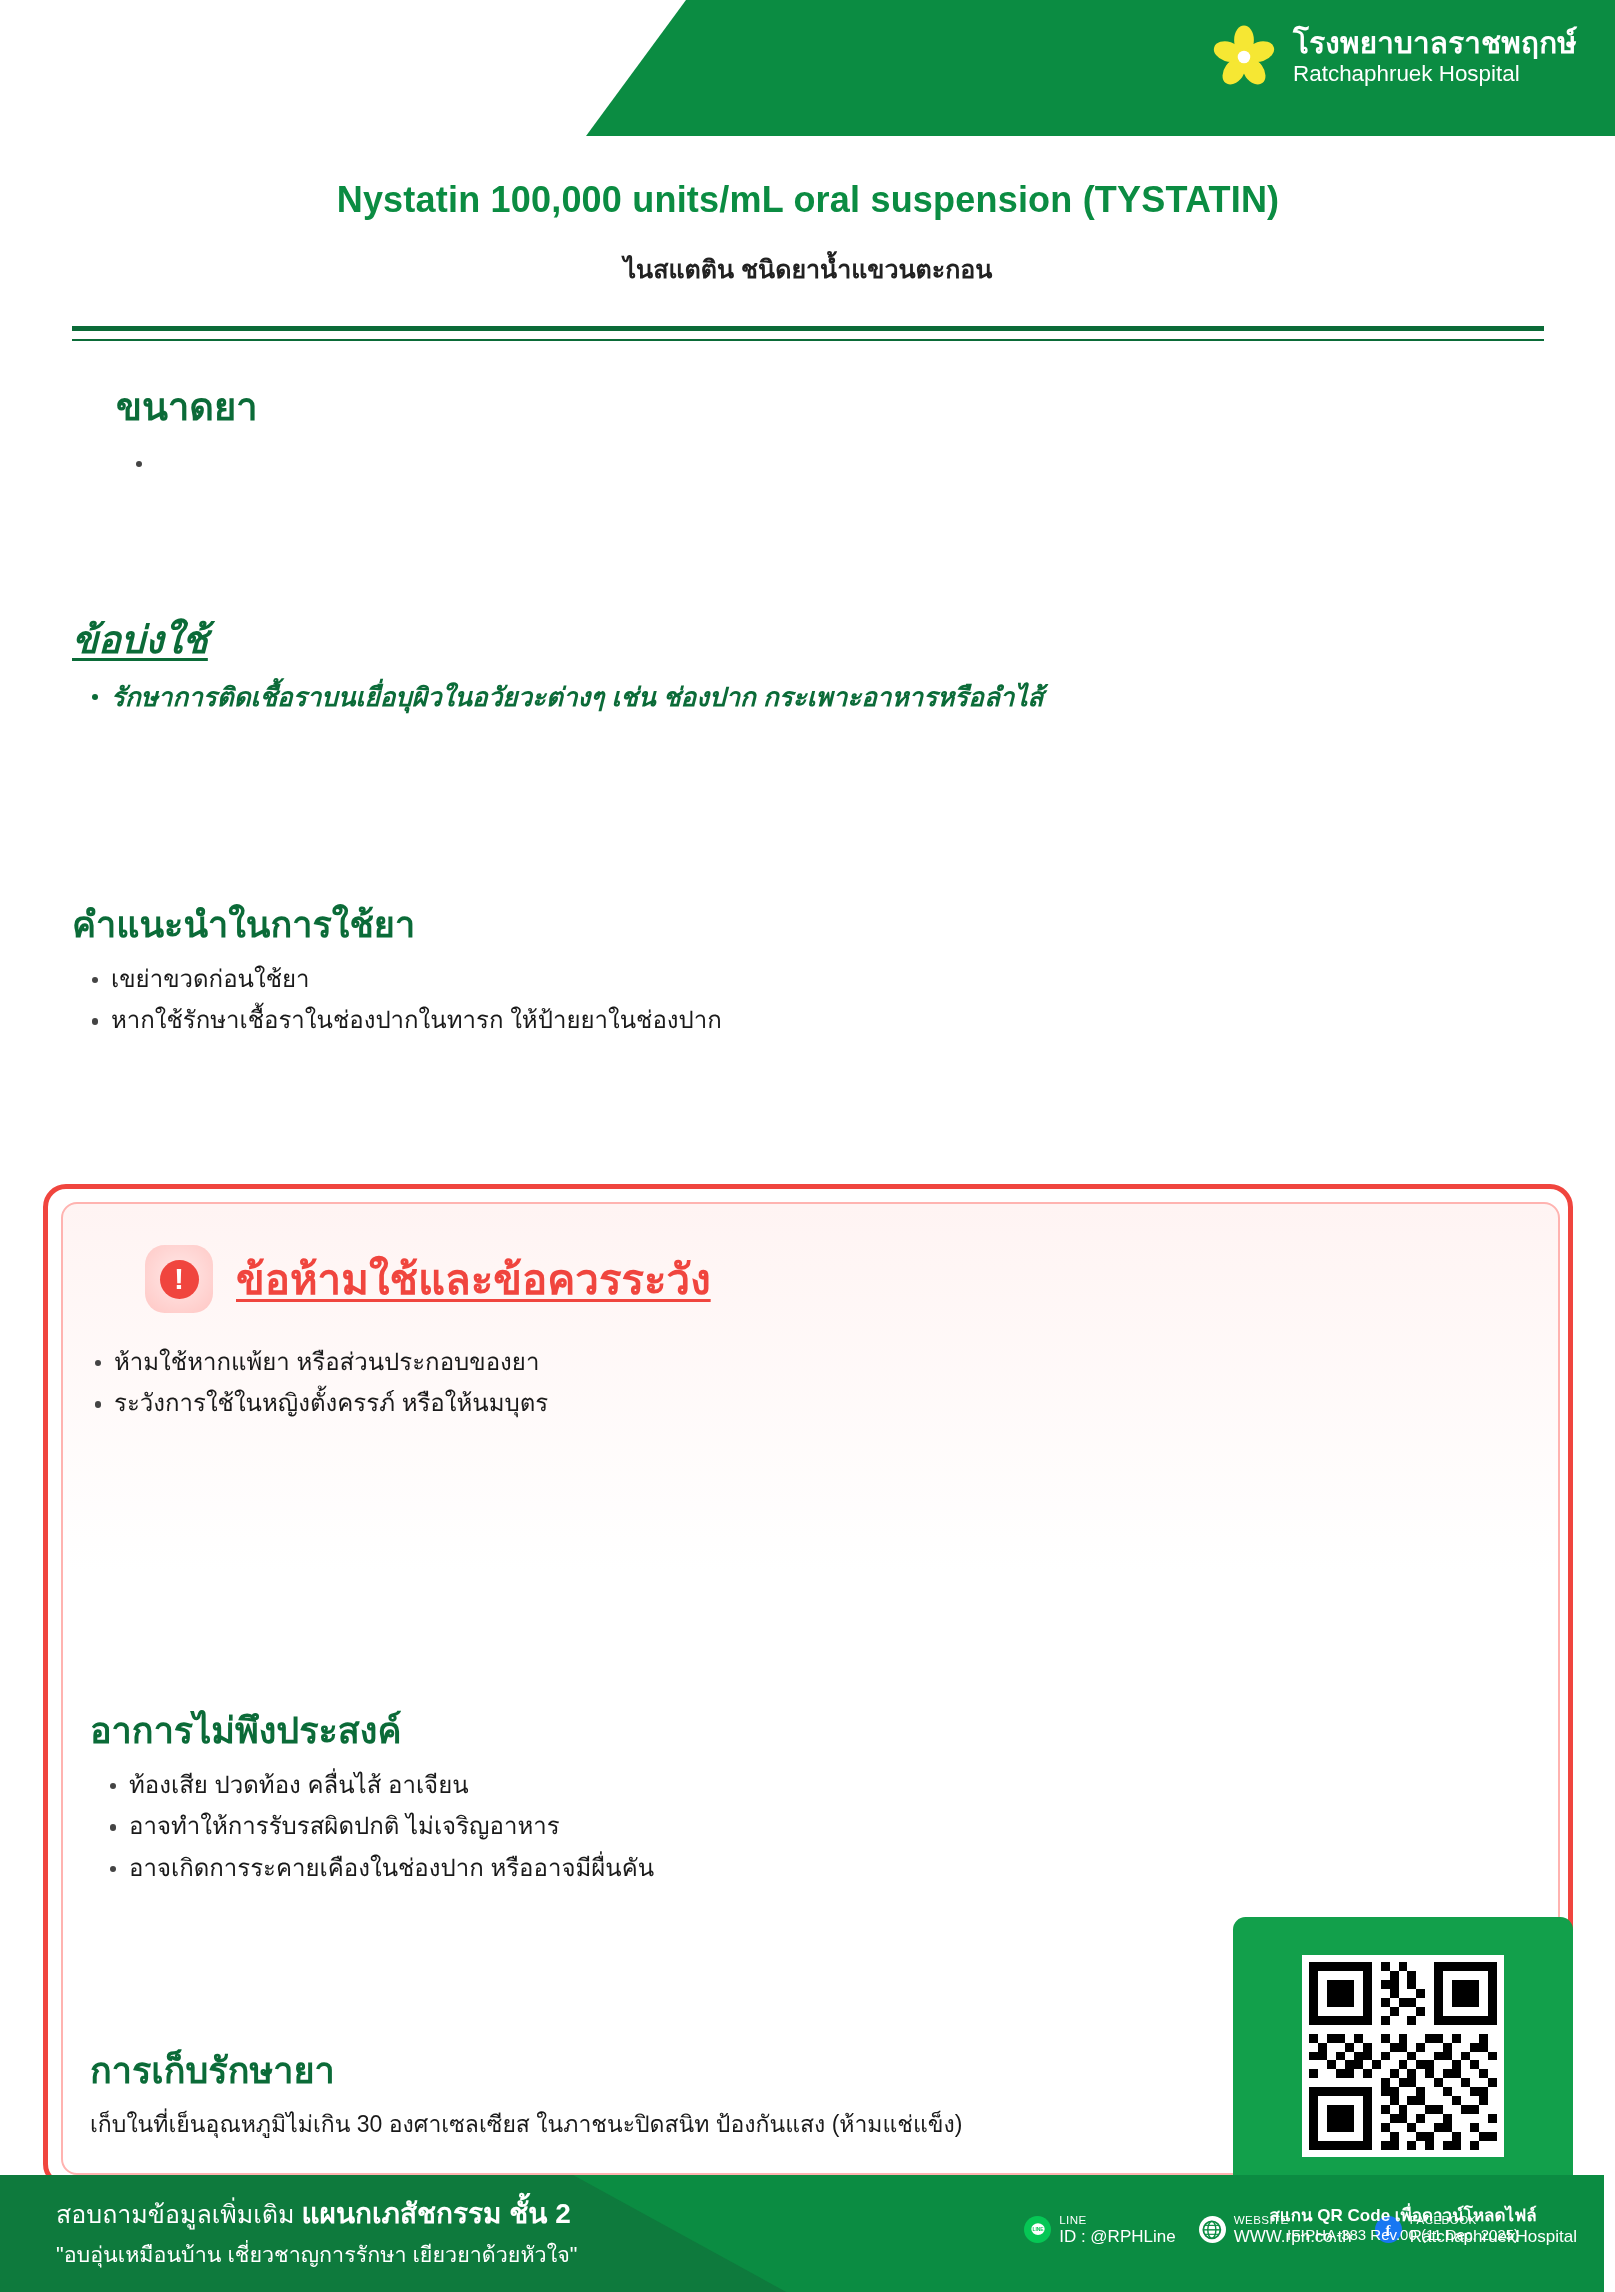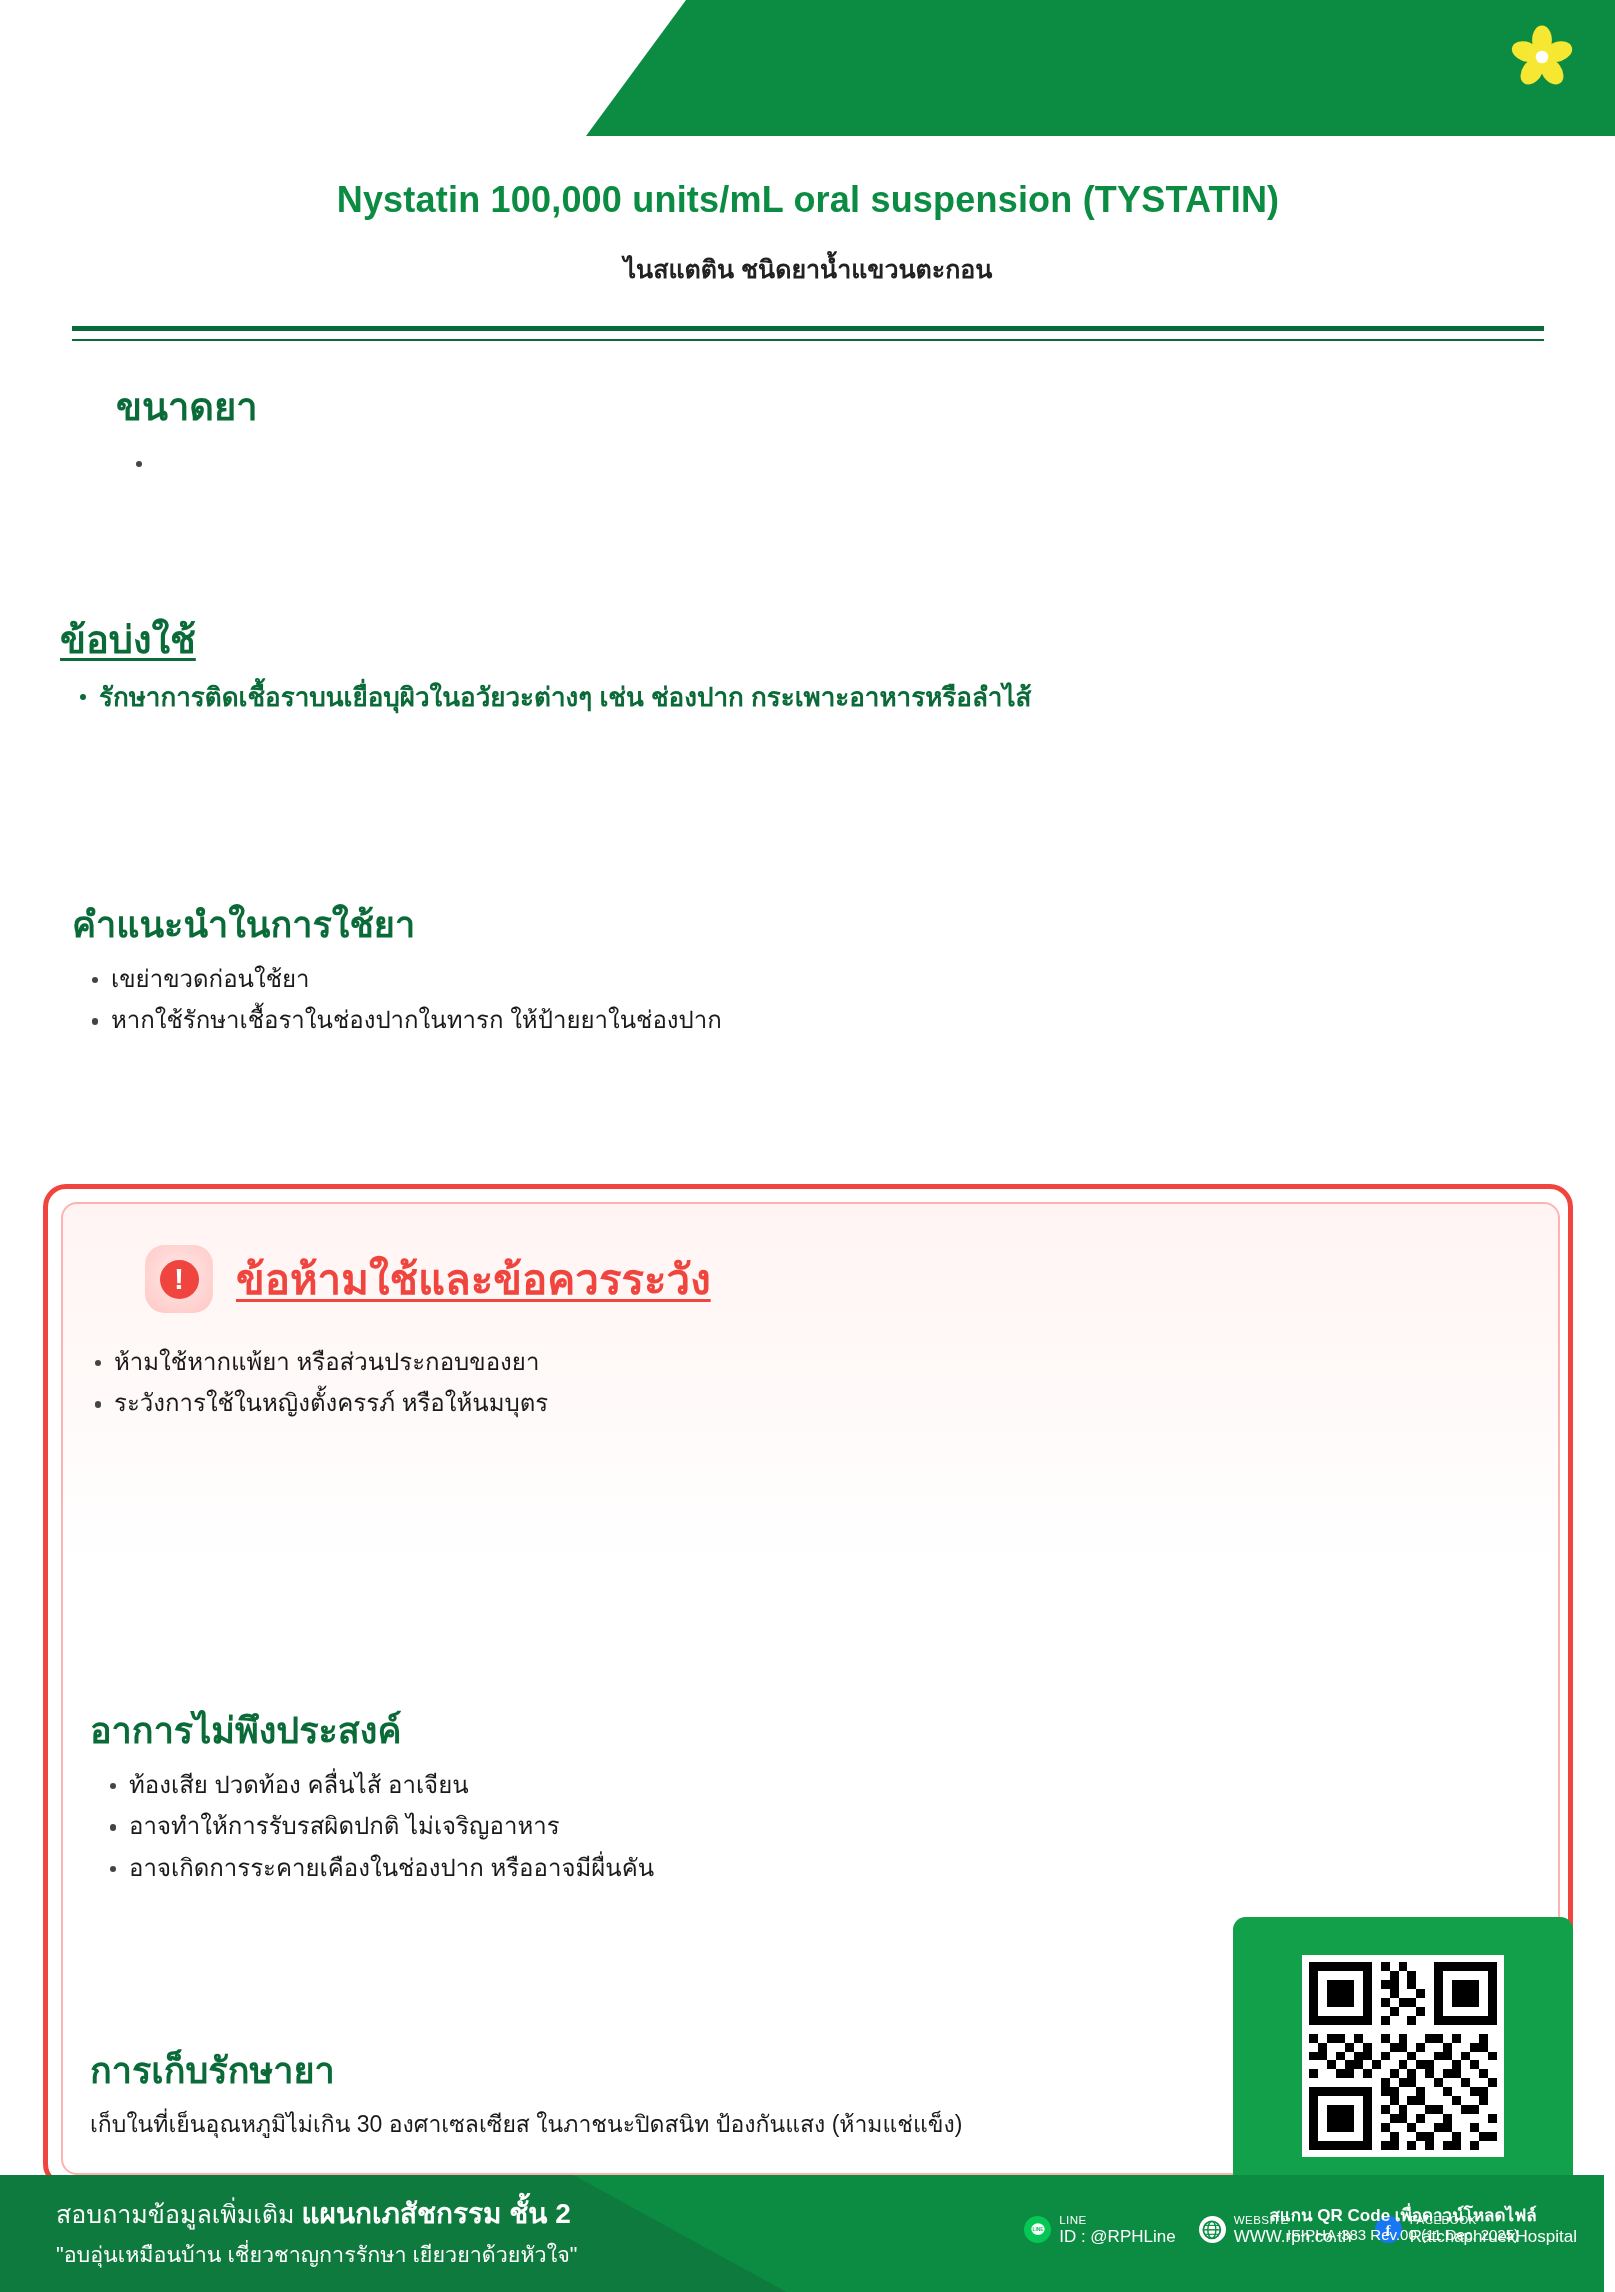--- a/index.html
+++ b/index.html
@@ -130,21 +130,21 @@
     background: #444;
   }
   ul.bullets li.green {
     color: #0b6b38;
     font-weight: 700;
     font-size: 26px;
   }
   ul.bullets li.green::before { background: #0b6b38; }
 
   .blk-dose { position: absolute; left: 72px; top: 376px; width: 1472px; margin-left: 44px; }
-  .blk-indication { position: absolute; left: 60px; top: 609px; width: 1472px; }
+  .blk-indication { position: absolute; left: 72px; top: 609px; width: 1472px; font-style: italic; }
   .blk-howto { position: absolute; left: 72px; top: 896px; width: 1472px; }
 
   
   .warn-box {
     position: absolute;
     left: 43px; top: 1184px;
     width: 1530px;
     height: 1003px;
     border: 5.4px solid #f0453e;
     border-radius: 23px;
@@ -299,20 +299,24 @@
       <svg width="70" height="70" viewBox="0 0 78 78">
         <g transform="translate(39,39)">
           <ellipse cx="0" cy="-19" rx="11" ry="16" fill="#f6e733"></ellipse>
           <ellipse cx="18" cy="-6" rx="11" ry="16" fill="#f6e733" transform="rotate(72 18 -6)"></ellipse>
           <ellipse cx="11" cy="16" rx="11" ry="16" fill="#f6e733" transform="rotate(144 11 16)"></ellipse>
           <ellipse cx="-11" cy="16" rx="11" ry="16" fill="#f6e733" transform="rotate(216 -11 16)"></ellipse>
           <ellipse cx="-18" cy="-6" rx="11" ry="16" fill="#f6e733" transform="rotate(288 -18 -6)"></ellipse>
           <circle cx="0" cy="0" r="7" fill="#ffffff"></circle>
         </g>
       </svg>
+    </div>
+    <div class="logo-text">
+      <span class="th">โรงพยาบาลราชพฤกษ์</span>
+      <span class="en">Ratchaphruek Hospital</span>
     </div>
   </div>
 </div>
 
 <div class="title-block">
   <div class="title-en">Nystatin 100,000 units/mL oral suspension (TYSTATIN)</div>
   <div class="title-th">ไนสแตติน ชนิดยาน้ำแขวนตะกอน</div>
 </div>
 <div class="rule-thick"></div>
 <div class="rule-thin"></div>

